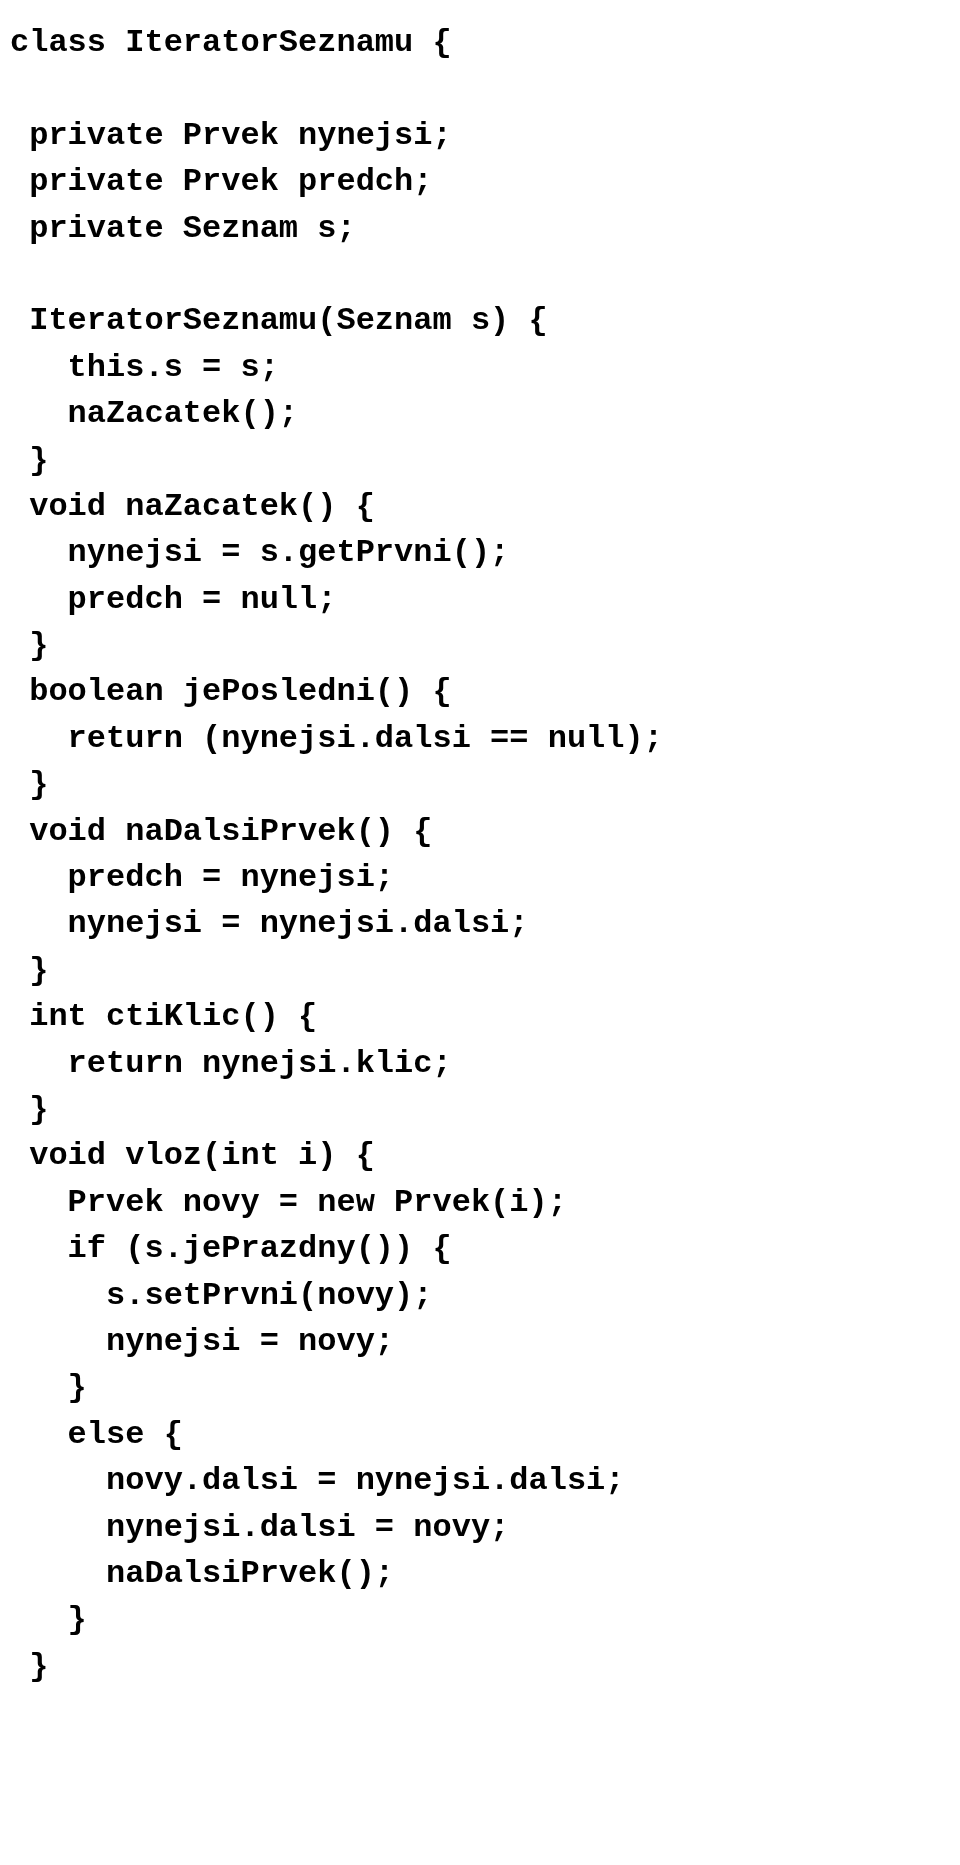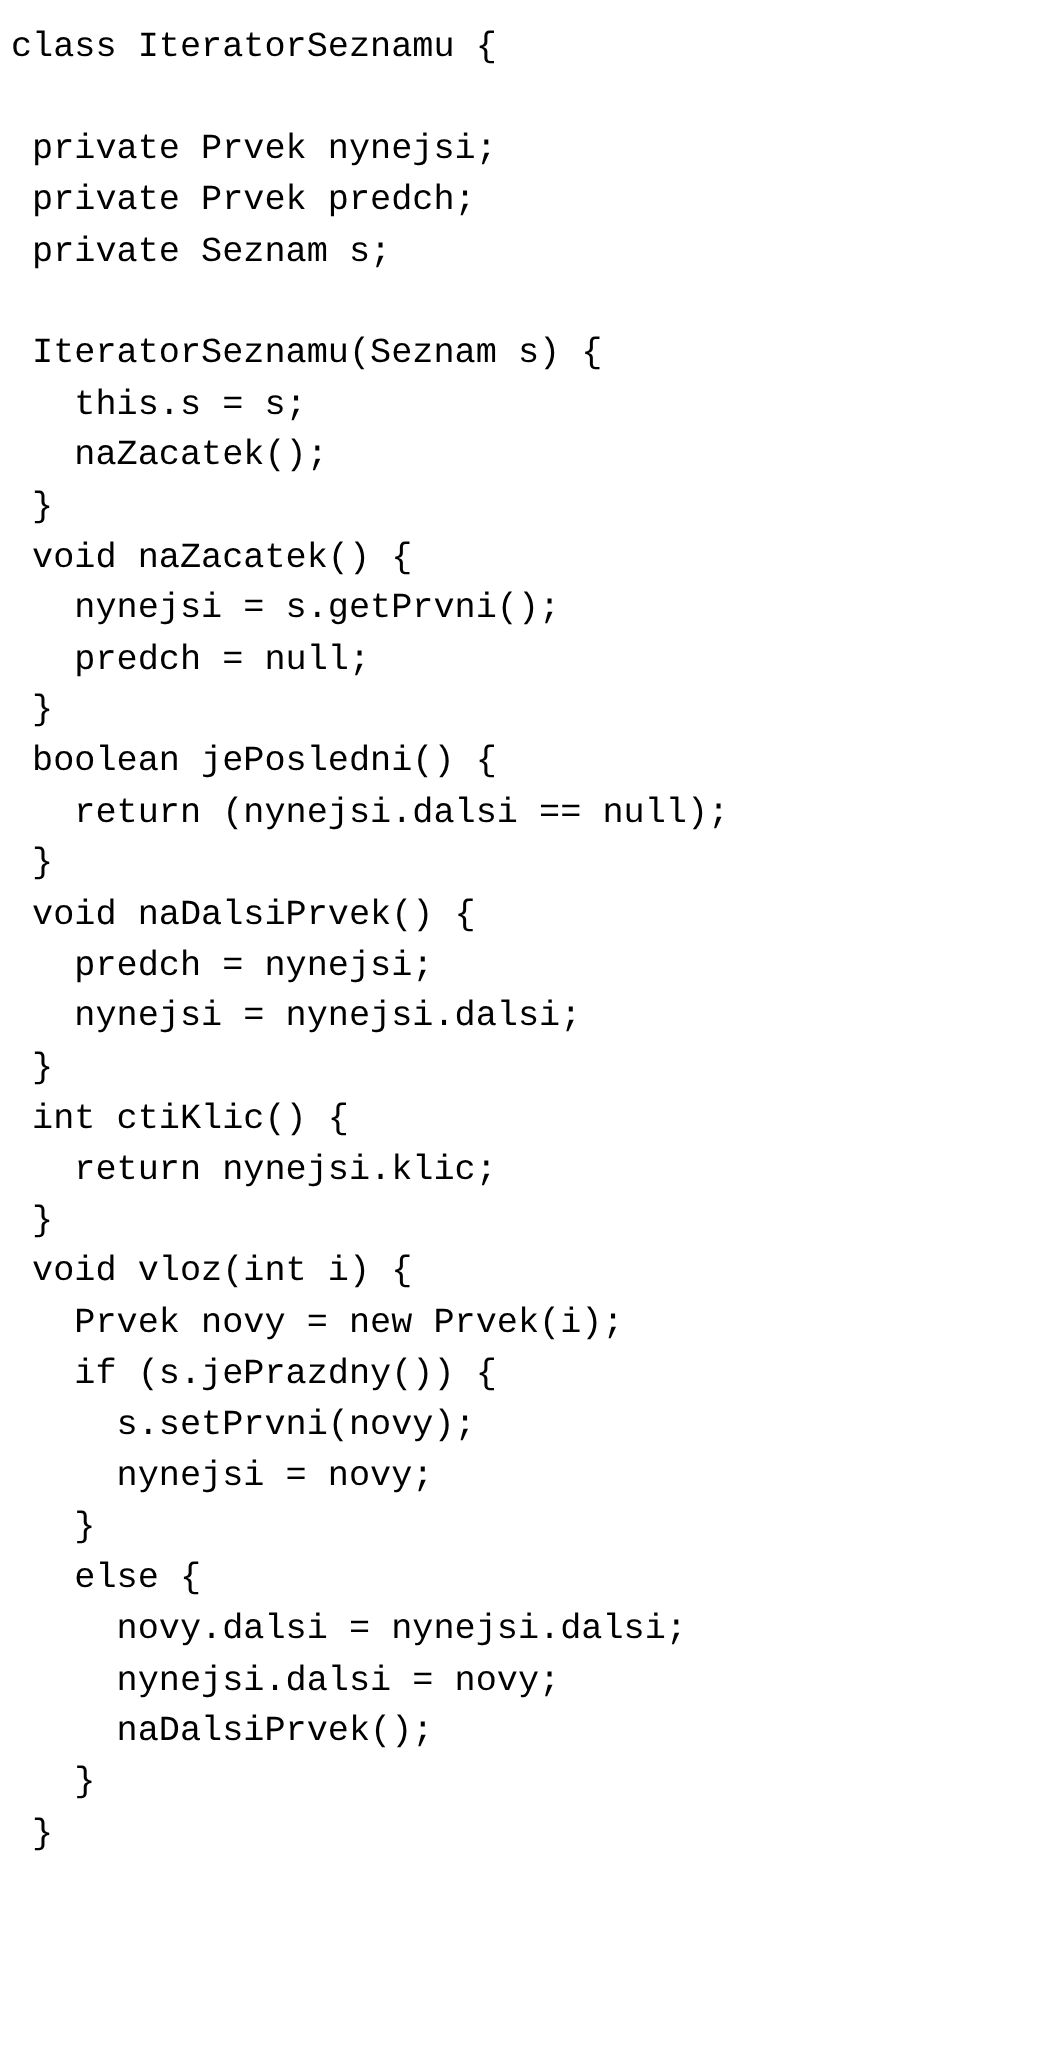--- a/index.html
+++ b/index.html
@@ -3,21 +3,21 @@
 <meta charset="utf-8">
 <style>
   html, body {
     margin: 0;
     padding: 0;
     background: #ffffff;
     width: 960px;
   }
   pre.code {
     font-family: "Courier New", Courier, monospace;
-    font-weight: normal;
+    font-weight: bold;
     font-size: 32px;
     line-height: 1.45;
     color: #000000;
     white-space: pre;
     margin: 0;
     padding: 20px 10px 20px 10px;
   }
 </style>
 </head>
 <body>

